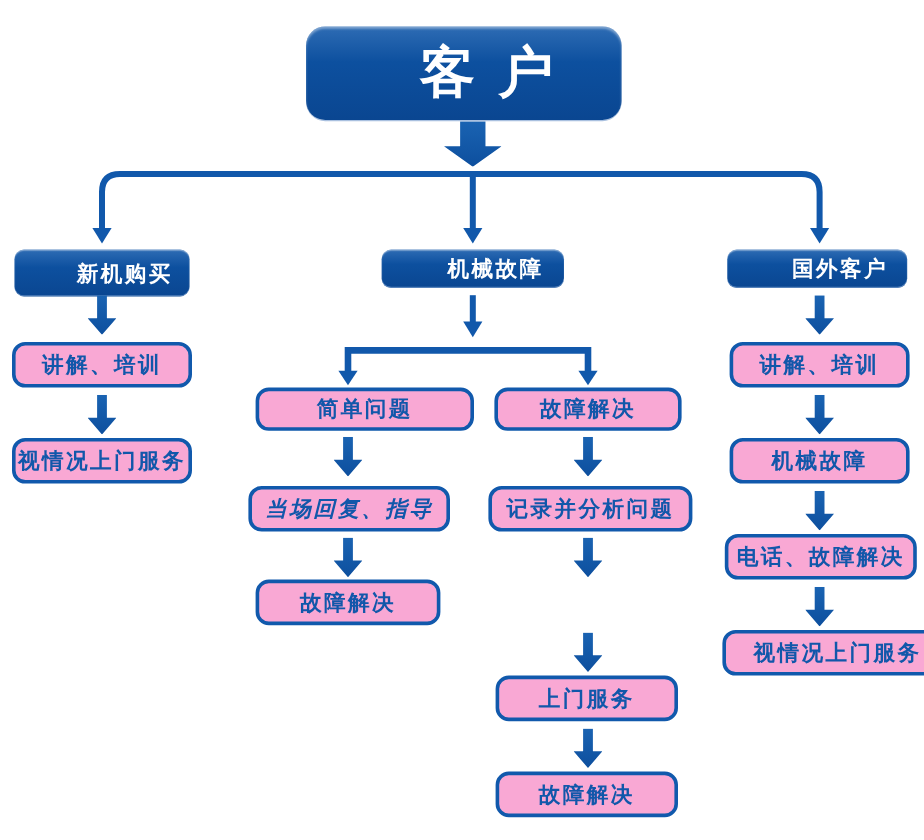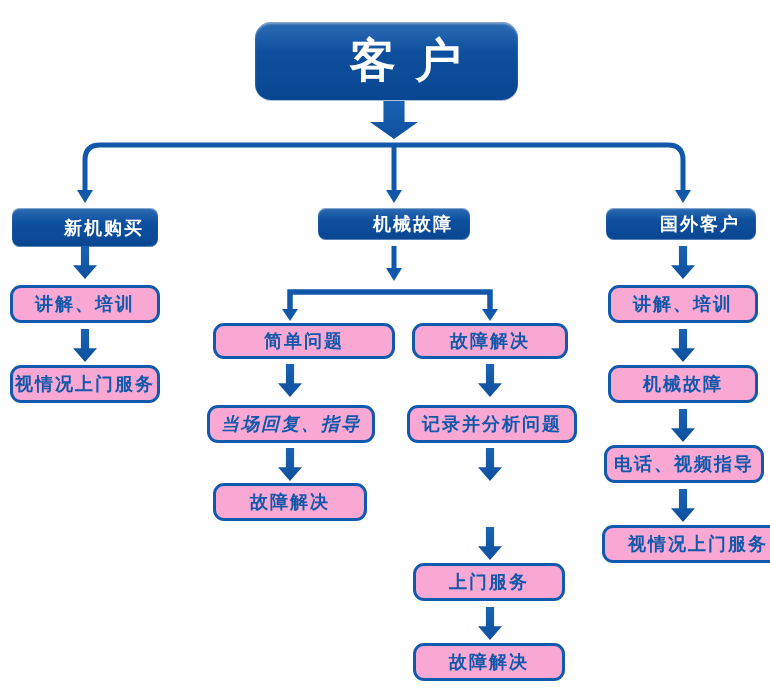--- a/index.html
+++ b/index.html
@@ -97,17 +97,17 @@
   <div class="node outline" style="left:413px;top:563px;width:152px;height:38px;">上门服务</div>
   <div class="barrow" style="left:478px;top:607px;"></div>
   <div class="node outline" style="left:413px;top:643px;width:152px;height:38px;">故障解决</div>
 
   <div class="node solid" style="left:606px;top:208px;width:150px;height:32px;">国外客户</div>
   <div class="barrow" style="left:671px;top:246px;"></div>
   <div class="node outline" style="left:608px;top:285px;width:150px;height:38px;">讲解、培训</div>
   <div class="barrow" style="left:671px;top:329px;"></div>
   <div class="node outline" style="left:608px;top:365px;width:150px;height:38px;">机械故障</div>
   <div class="barrow" style="left:671px;top:409px;"></div>
-  <div class="node outline" style="left:604px;top:445px;width:160px;height:38px;">电话、视频指导</div>
+  <div class="node outline" style="left:604px;top:445px;width:160px;height:38px;">电话、故障解决</div>
   <div class="barrow" style="left:671px;top:489px;"></div>
   <div class="node outline" style="left:602px;top:525px;width:192px;height:38px;">视情况上门服务</div>
 
 </div>
 
 </body></html>

